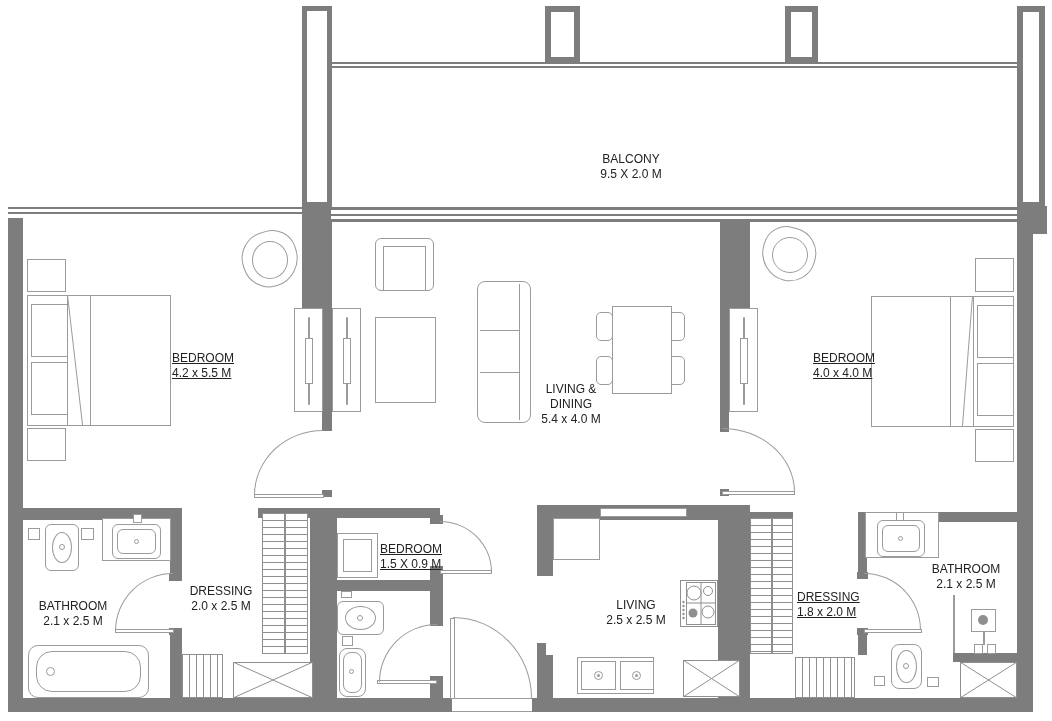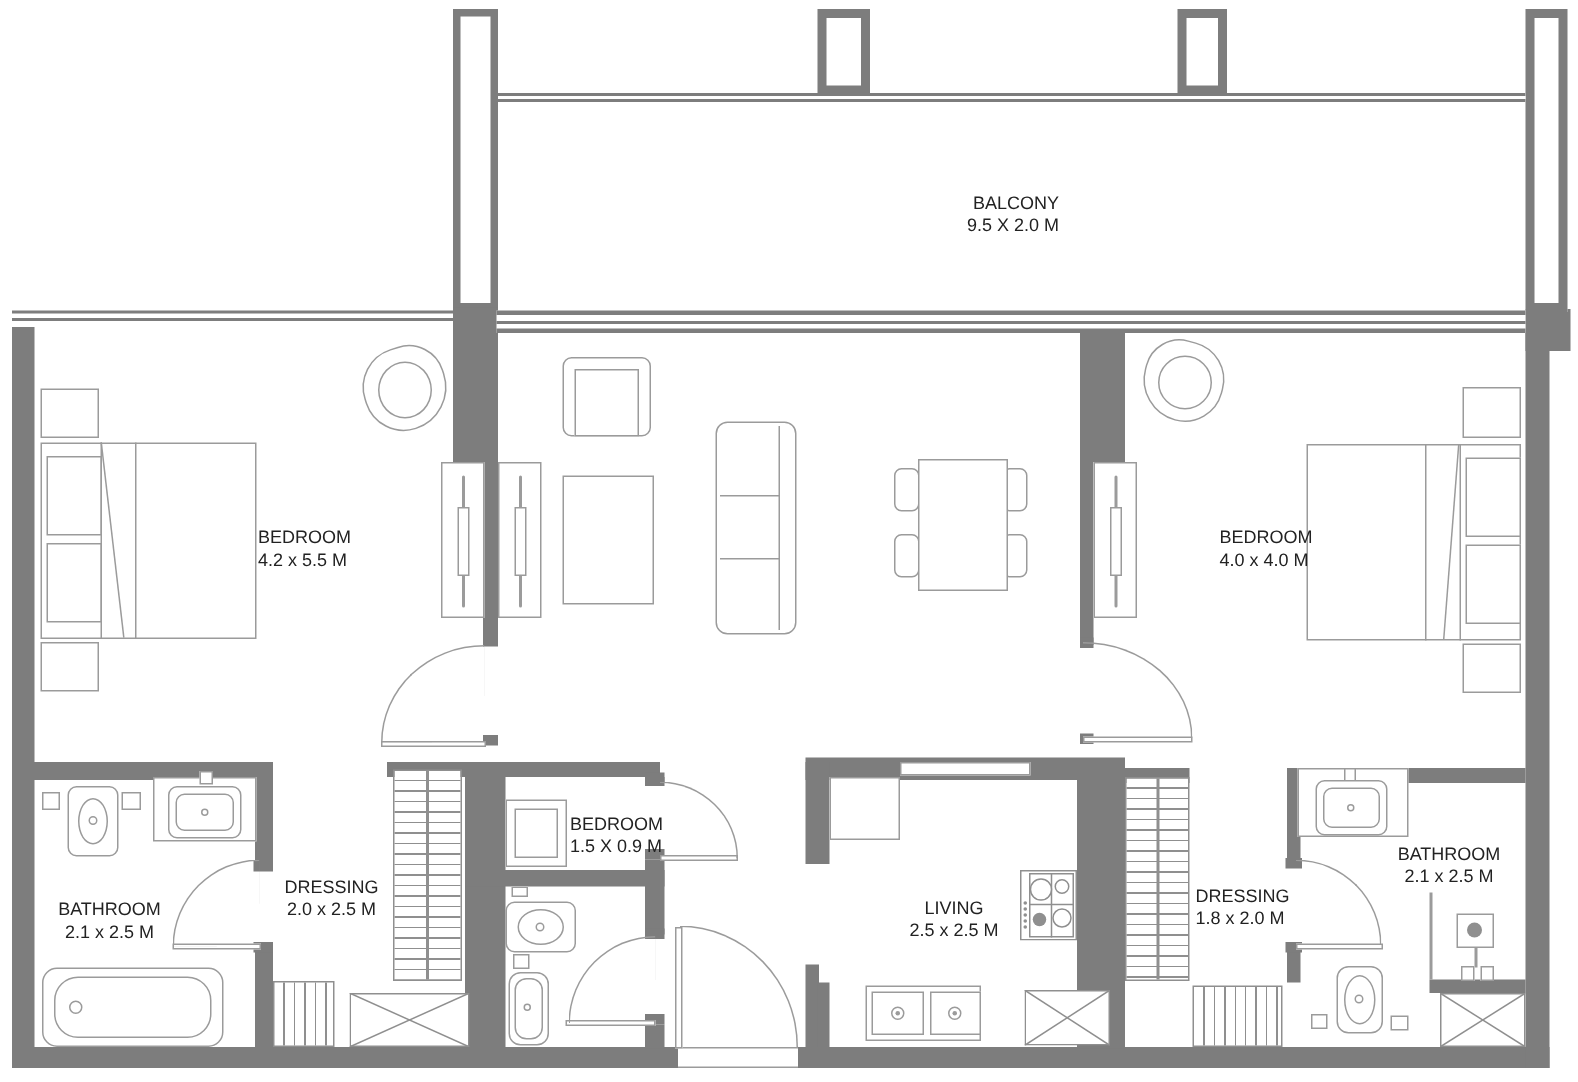--- a/index.html
+++ b/index.html
@@ -18,21 +18,21 @@
   .arc.tr{border-top:1px solid #9b9b9b;border-right:1px solid #9b9b9b;border-top-right-radius:100% 100%;}
   .leaf{position:absolute;background:#fff;border:1px solid #9b9b9b;box-sizing:border-box;}
   .hinge{position:absolute;background:#7d7d7d;}
   .closet-h{position:absolute;border:1px solid #8f8f8f;box-sizing:border-box;
             background:repeating-linear-gradient(to bottom,#fff 0 6px,#8f8f8f 6px 7px);}
   .closet-v{position:absolute;border:1px solid #8f8f8f;box-sizing:border-box;
             background:repeating-linear-gradient(to right,#fff 0 6px,#8f8f8f 6px 7px);}
   .rail{position:absolute;left:50%;top:0;width:2px;height:100%;background:#8f8f8f;transform:translateX(-50%);}
   .round{border-radius:50%;}
   .label{position:absolute;font-size:12px;line-height:15px;color:#222;text-align:center;white-space:nowrap;}
-  .label.la{text-align:left;}
+  .label.la{text-align:left;text-decoration:underline;}
   .label span{display:block;}
   .blade{position:absolute;left:50%;top:8px;width:2px;height:88px;background:#9b9b9b;transform:translateX(-50%);border-radius:2px;}
   .handle{position:absolute;left:50%;top:29px;width:8px;height:46px;border:1px solid #9b9b9b;background:#fff;transform:translateX(-50%);box-sizing:border-box;}
   svg{position:absolute;display:block;}
 </style>
 </head>
 <body>
 
 <div class="plan">
 
@@ -248,28 +248,33 @@
   <div class="box" style="left:891px;top:644px;width:31px;height:45px;border-radius:8px;"></div>
   <div class="box round" style="left:896px;top:650px;width:21px;height:33px;"></div>
   <div class="box round" style="left:903px;top:663px;width:6px;height:6px;"></div>
   <div class="box" style="left:927px;top:677px;width:12px;height:10px;"></div>
   <svg style="left:960px;top:662px;" width="57" height="36" viewBox="0 0 57 36">
     <rect x="0.5" y="0.5" width="56" height="35" fill="#fff" stroke="#8f8f8f"></rect>
     <line x1="0" y1="0" x2="57" y2="36" stroke="#8f8f8f"></line>
       <line x1="57" y1="0" x2="0" y2="36" stroke="#8f8f8f"></line>
   </svg>
 
-  <div class="label" style="left:556px;top:128px;width:150px;text-align:right;">
+  <div class="label" style="left:556px;top:152px;width:150px;">
     <span>BALCONY</span>
     <span>9.5 X 2.0 M</span>
   </div>
   <div class="label la" style="left:172px;top:351px;width:90px;">
     <span>BEDROOM</span>
     <span>4.2 x 5.5 M</span>
   </div>
+  <div class="label" style="left:521px;top:382px;width:100px;">
+    <span>LIVING &amp;</span>
+    <span>DINING</span>
+    <span>5.4 x 4.0 M</span>
+  </div>
   <div class="label la" style="left:813px;top:351px;width:90px;">
     <span>BEDROOM</span>
     <span>4.0 x 4.0 M</span>
   </div>
   <div class="label" style="left:33px;top:599px;width:80px;">
     <span>BATHROOM</span>
     <span>2.1 x 2.5 M</span>
   </div>
   <div class="label" style="left:181px;top:584px;width:80px;">
     <span>DRESSING</span>

